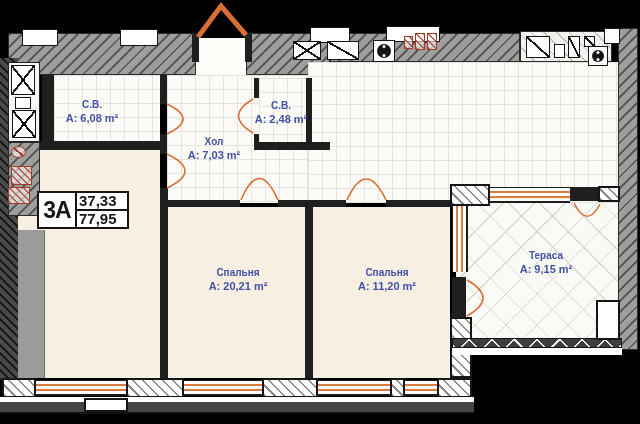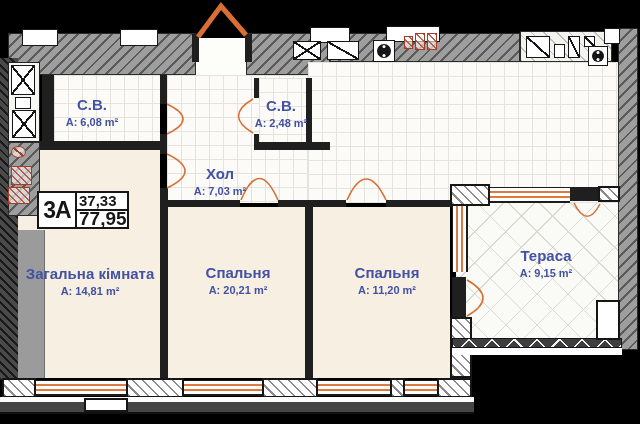--- a/index.html
+++ b/index.html
@@ -25,28 +25,28 @@
         background-image:linear-gradient(to top right,transparent calc(50% - 1px),#161616 calc(50% - 1px) calc(50% + 1px),transparent calc(50% + 1px));}
   .redbox{border:1.5px solid #a33d28;box-sizing:border-box;background-image:repeating-linear-gradient(45deg,rgba(176,74,49,.85) 0 1.5px,transparent 1.5px 5px);background-color:rgba(255,255,255,.6);}
   .redcirc{border:1.5px solid #a33d28;border-radius:50%;box-sizing:border-box;background-image:linear-gradient(to top right,transparent calc(50% - 1px),#a33d28 calc(50% - 1px) calc(50% + 1px),transparent calc(50% + 1px));background-color:rgba(255,255,255,.6);}
   .fan{background:#fff;border:1.5px solid #161616;box-sizing:border-box;display:flex;align-items:center;justify-content:center;}
   .fan i{display:block;width:72%;height:72%;background:#151515;border-radius:50%;position:relative;}
   .fan i::before,.fan i::after{content:"";position:absolute;left:50%;transform:translateX(-50%);width:3px;height:3px;background:#fff;border-radius:50%;}
   .fan i::before{top:1px}.fan i::after{bottom:1px}
   .rail{background:#3e3e3e;background-image:repeating-linear-gradient(45deg,#f2f2f2 0 1.5px,transparent 1.5px 16px),repeating-linear-gradient(-45deg,#f2f2f2 0 1.5px,transparent 1.5px 16px);border:1px solid #141414;box-sizing:border-box;}
   
   .label{position:absolute;transform:translate(-50%,-50%);text-align:center;color:#4352a3;white-space:nowrap;line-height:1.3;}
-  .label .rn{font-size:15px;font-weight:bold;display:block;}
+  .label .rn{font-size:10px;font-weight:bold;display:block;}
   .label .ra{font-size:11px;font-weight:bold;display:block;}
   
   .unitbox{position:absolute;left:37px;top:191px;width:92px;height:38px;background:#fff;border:2px solid #161616;box-sizing:border-box;display:flex;color:#161616;}
   .unit-code{width:36px;display:flex;align-items:center;justify-content:center;font-size:23px;font-weight:bold;letter-spacing:-1px;}
   .unit-areas{flex:1;border-left:2px solid #161616;display:flex;flex-direction:column;}
   .unit-top{flex:1;border-bottom:2px solid #161616;font-size:15px;font-weight:bold;line-height:15px;padding-left:2px;}
-  .unit-bot{flex:1;font-size:19px;font-weight:bold;line-height:15px;padding-left:2px;}
+  .unit-bot{flex:1;font-size:15px;font-weight:bold;line-height:15px;padding-left:2px;}
   svg.overlay{position:absolute;left:0;top:0;pointer-events:none;}
 </style>
 </head>
 <body>
 
 <div id="stage">
 
   <div class="abs hgray" style="left:8px;top:33px;width:188px;height:42px;"></div>
   <div class="abs hgray" style="left:246px;top:33px;width:84px;height:42px;"></div>
   <div class="abs hgray" style="left:330px;top:33px;width:190px;height:29px;"></div>
@@ -145,31 +145,27 @@
     <path d="M241,200 Q259,157 278,200" stroke="#d96f35" stroke-width="1.6" fill="none"></path>
     <path d="M347,200 Q366,158 386,200" stroke="#d96f35" stroke-width="1.6" fill="none"></path>
     <path d="M574,203 Q587,229 600,204" stroke="#d96f35" stroke-width="1.6" fill="none"></path>
     <path d="M467,280 Q499,298 467,316" stroke="#d96f35" stroke-width="1.6" fill="none"></path>
   </svg>
 
   <div class="label" style="left:92px;top:112px;">
     <span class="rn">С.В.</span>
     <span class="ra">A: 6,08 m²</span>
   </div>
-  <div class="label" style="left:220px;top:149px;margin-top:32px;">
+  <div class="label" style="left:214px;top:149px;">
     <span class="rn">Хол</span>
     <span class="ra">A: 7,03 m²</span>
   </div>
   <div class="label" style="left:281px;top:113px;">
     <span class="rn">С.В.</span>
     <span class="ra">A: 2,48 m²</span>
-  </div>
-  <div class="label" style="left:90px;top:281px;">
-    <span class="rn">Загальна кімната</span>
-    <span class="ra">A: 14,81 m²</span>
   </div>
   <div class="label" style="left:238px;top:280px;">
     <span class="rn">Спальня</span>
     <span class="ra">A: 20,21 m²</span>
   </div>
   <div class="label" style="left:387px;top:280px;">
     <span class="rn">Спальня</span>
     <span class="ra">A: 11,20 m²</span>
   </div>
   <div class="label" style="left:546px;top:263px;">

